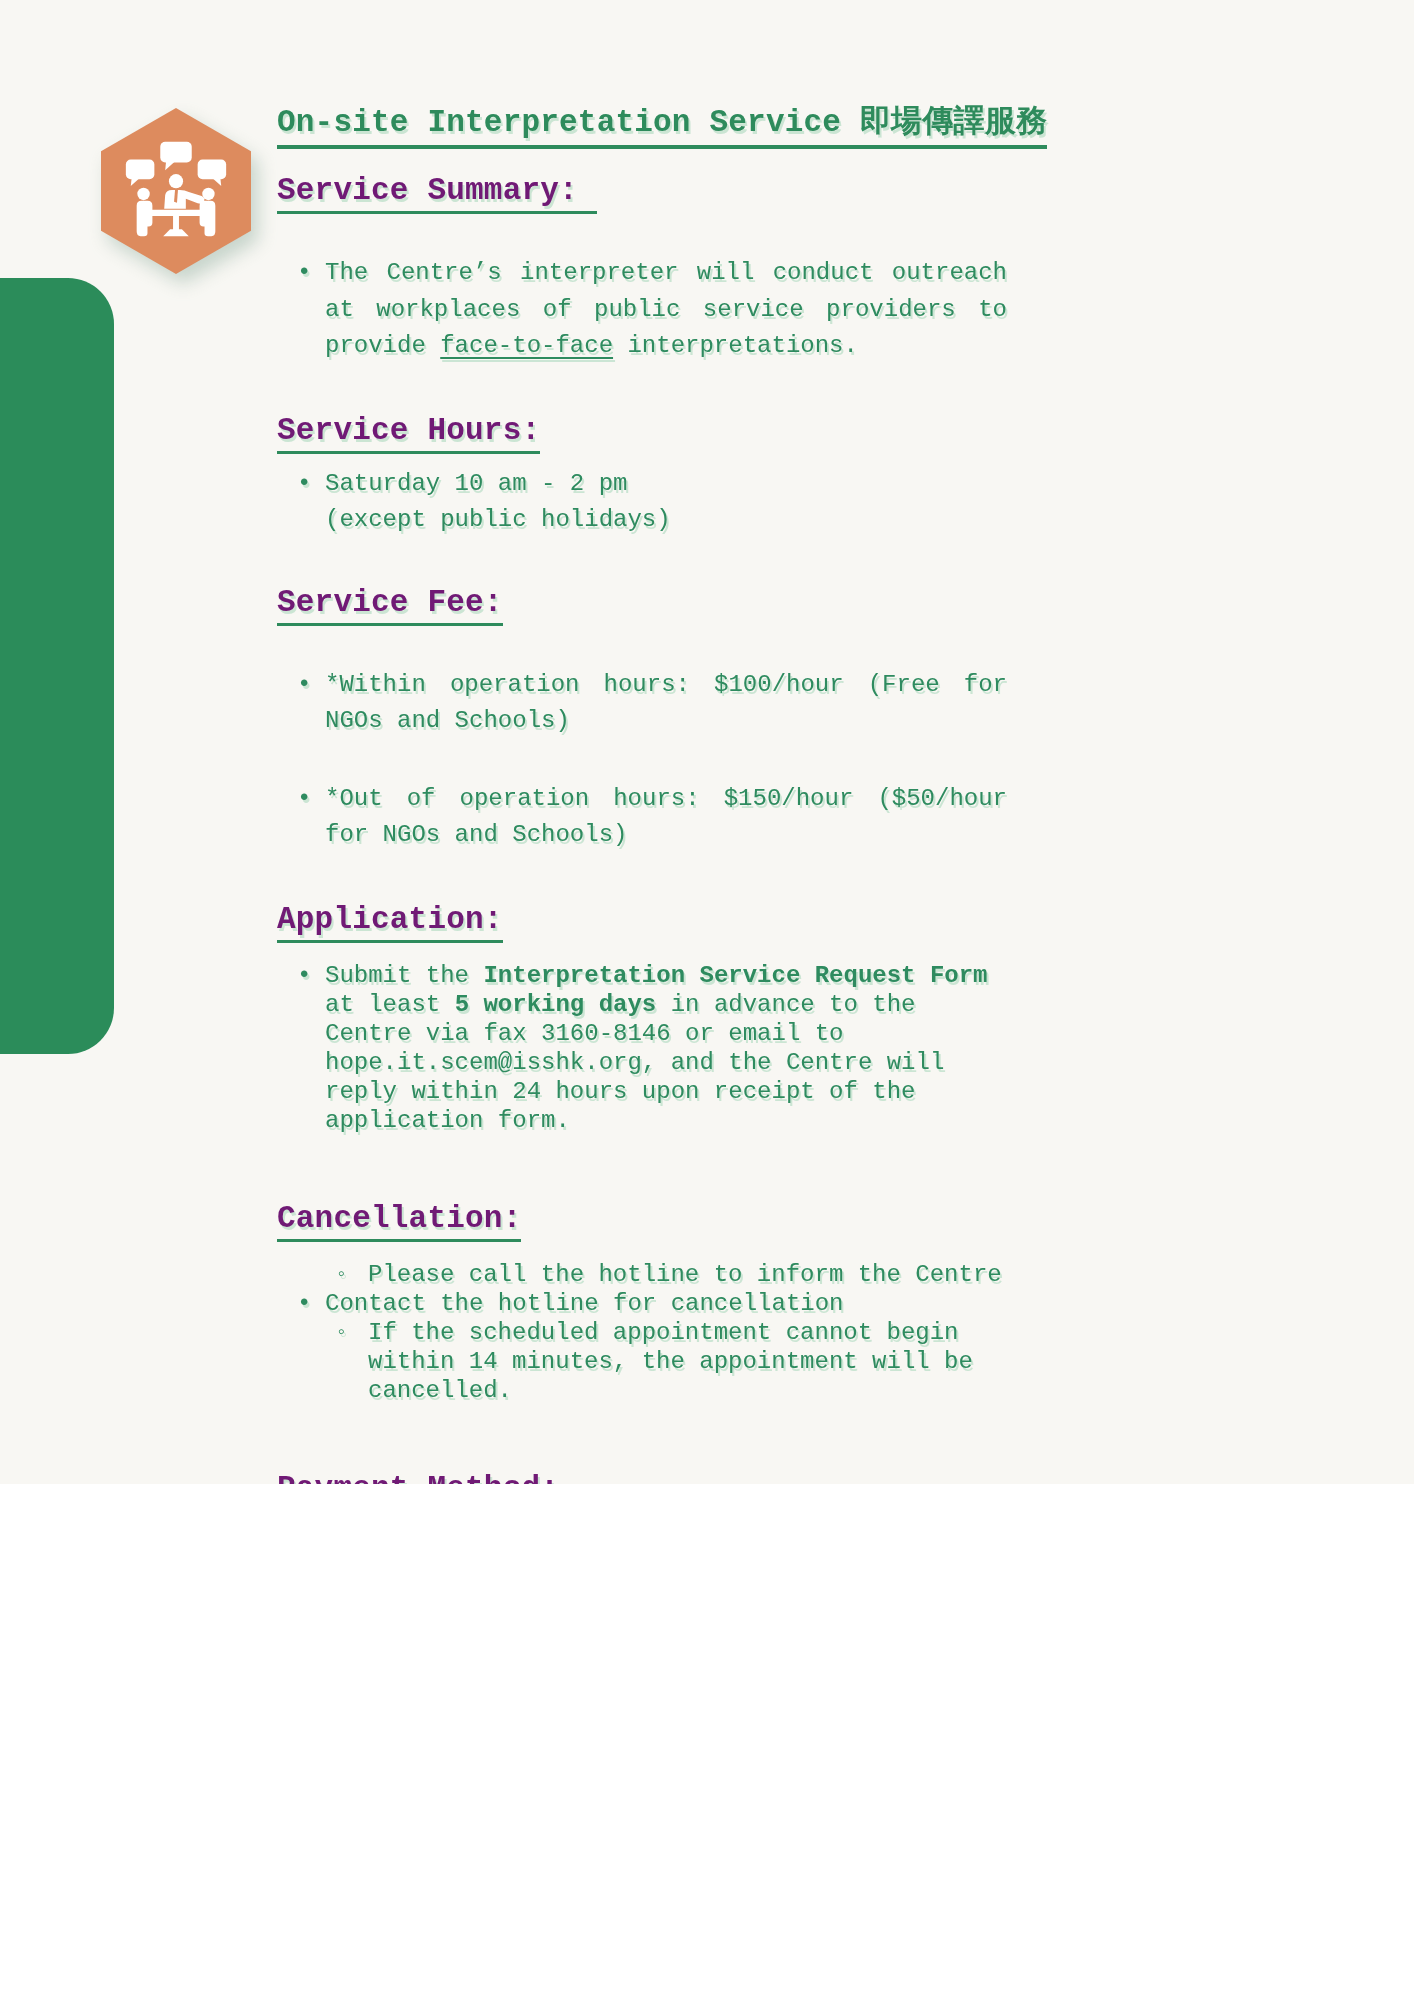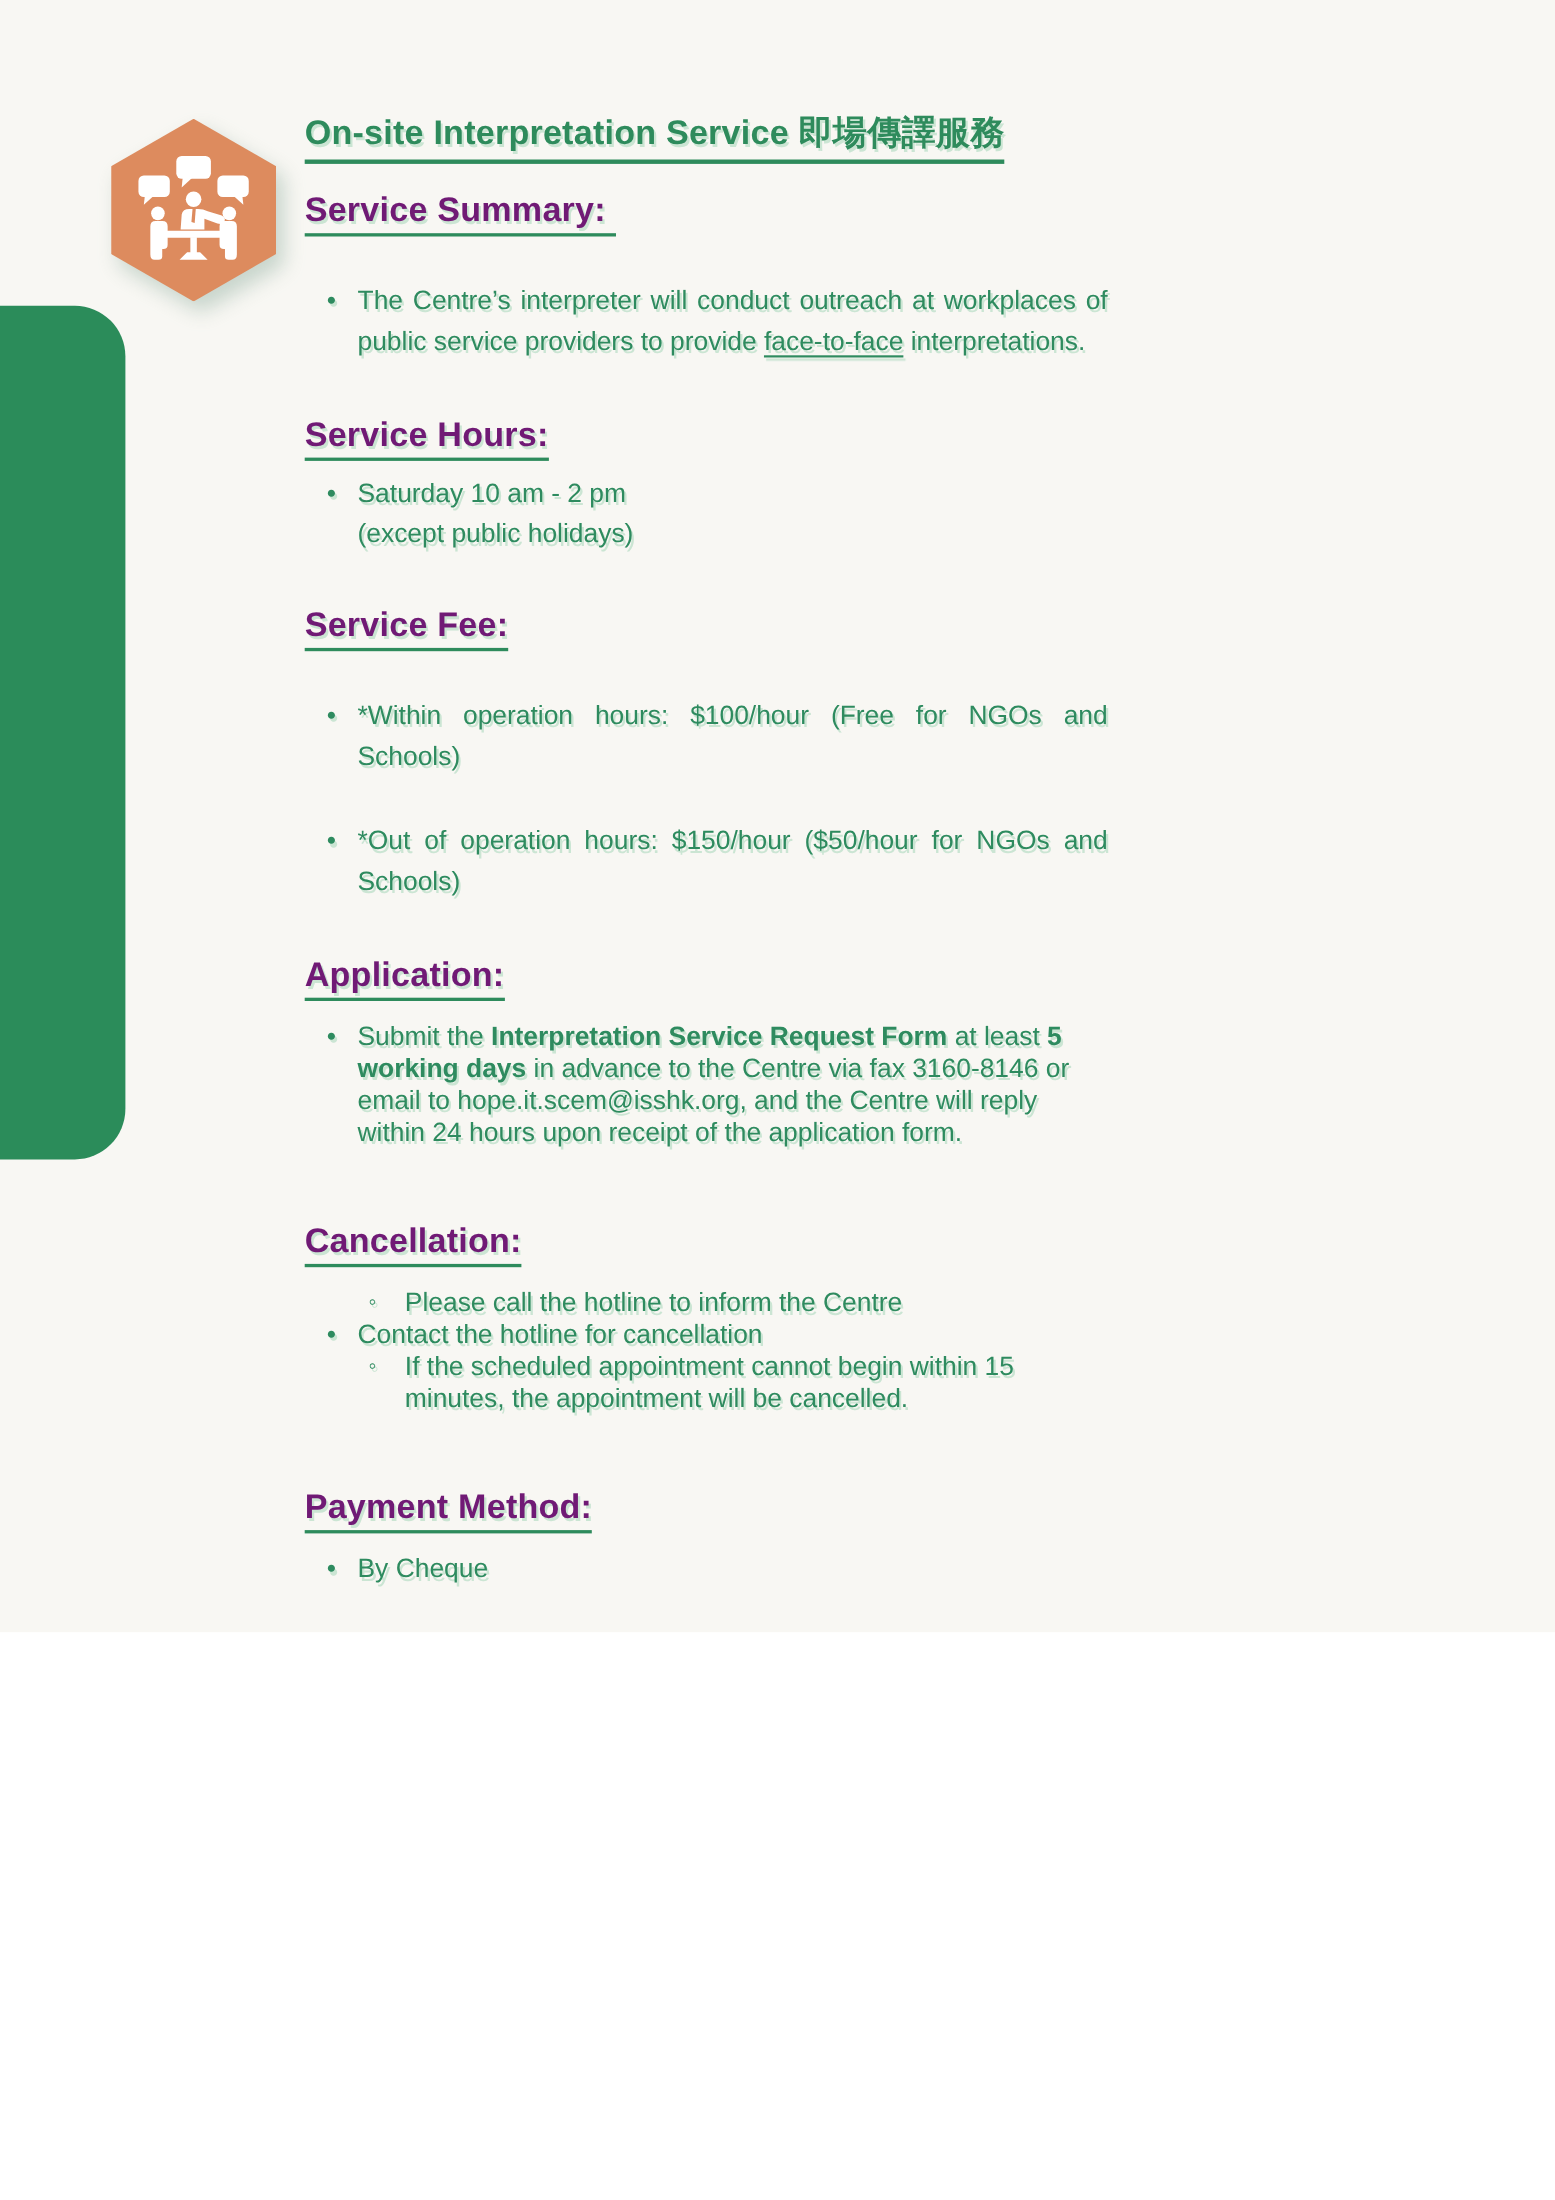--- a/index.html
+++ b/index.html
@@ -1,21 +1,21 @@
 <!DOCTYPE html>
 <html><head>
 <meta charset="utf-8">
 <style>
   html,body{margin:0;padding:0;}
   .page{
     position:relative;
     width:1414px;height:1484px;
     background:#f8f7f3;
     overflow:hidden;
-    font-family:Liberation Sans, sans-serif;
+    font-family:Liberation Mono, monospace;
   }
   
   .side-tab{
     position:absolute;left:0;top:278px;
     width:114px;height:776px;
     background:#2b8c5a;
     border-radius:0 46px 46px 0;
   }
   
   .hex-wrap{
@@ -134,21 +134,21 @@
       <h2 class="shadowed"><span class="hu">Application:</span></h2>
       <div class="gap-sm"></div>
       <div class="body-t b1 loose shadowed"><span>Submit the </span><span class="bold">Interpretation Service Request Form</span><span> at least </span><span class="bold">5 working days</span><span> in advance to the Centre via fax 3160-8146 or email to hope.it.scem@isshk.org, and the Centre will reply within 24 hours upon receipt of the application form.</span></div>
     </section>
 
     <section class="sec mt-cancel">
       <h2 class="shadowed"><span class="hu">Cancellation:</span></h2>
       <div class="gap-sm"></div>
       <div class="body-t b2 loose shadowed">Please call the hotline to inform the Centre</div>
       <div class="body-t b1 loose shadowed">Contact the hotline for cancellation</div>
-      <div class="body-t b2 loose shadowed">If the scheduled appointment cannot begin within 15 minutes, the appointment will be cancelled.</div>
+      <div class="body-t b2 loose shadowed">If the scheduled appointment cannot begin within 14 minutes, the appointment will be cancelled.</div>
     </section>
 
     <section class="sec mt-pay">
       <h2 class="shadowed"><span class="hu">Payment Method:</span></h2>
       <div class="gap-sm"></div>
       <div class="body-t b1 loose shadowed">By Cheque</div>
     </section>
 
   </div>
 

